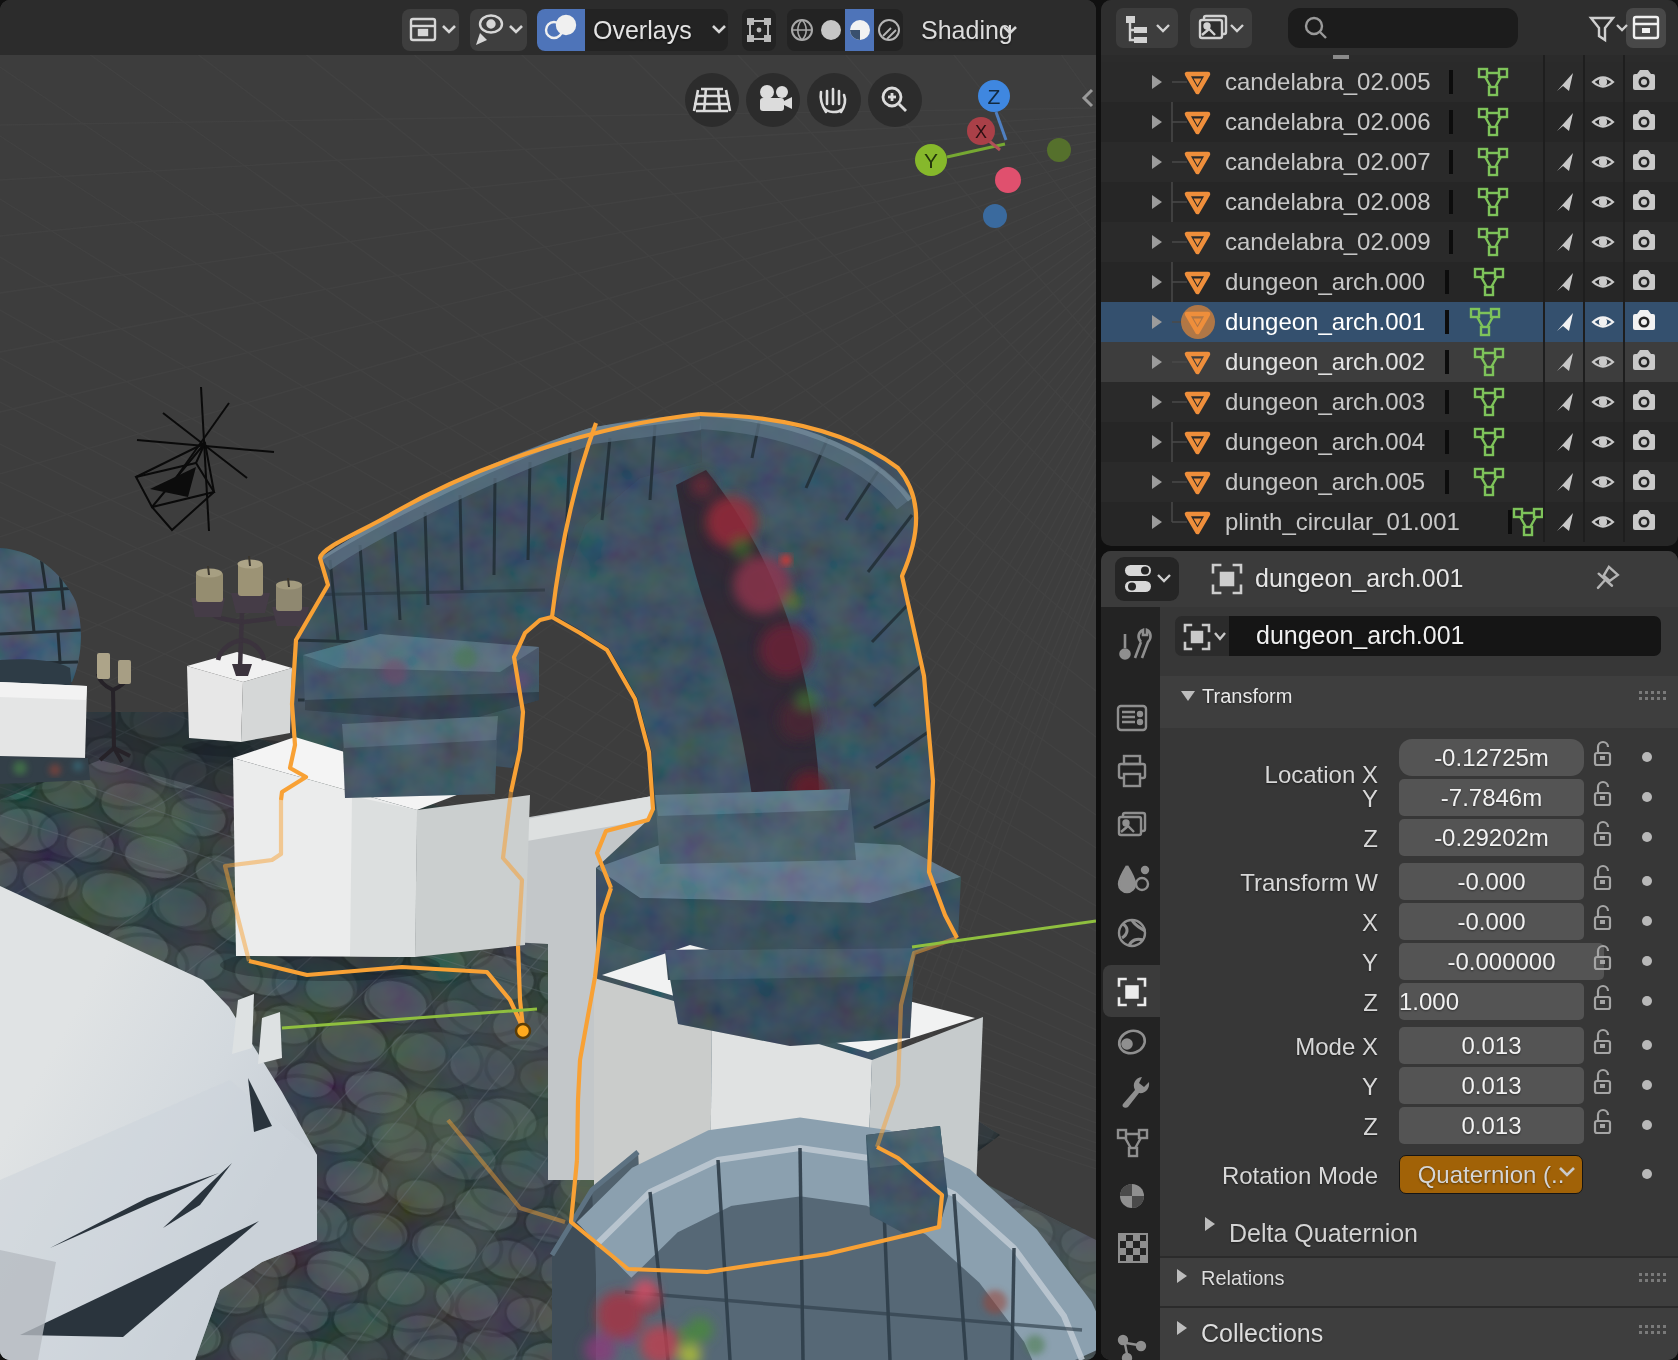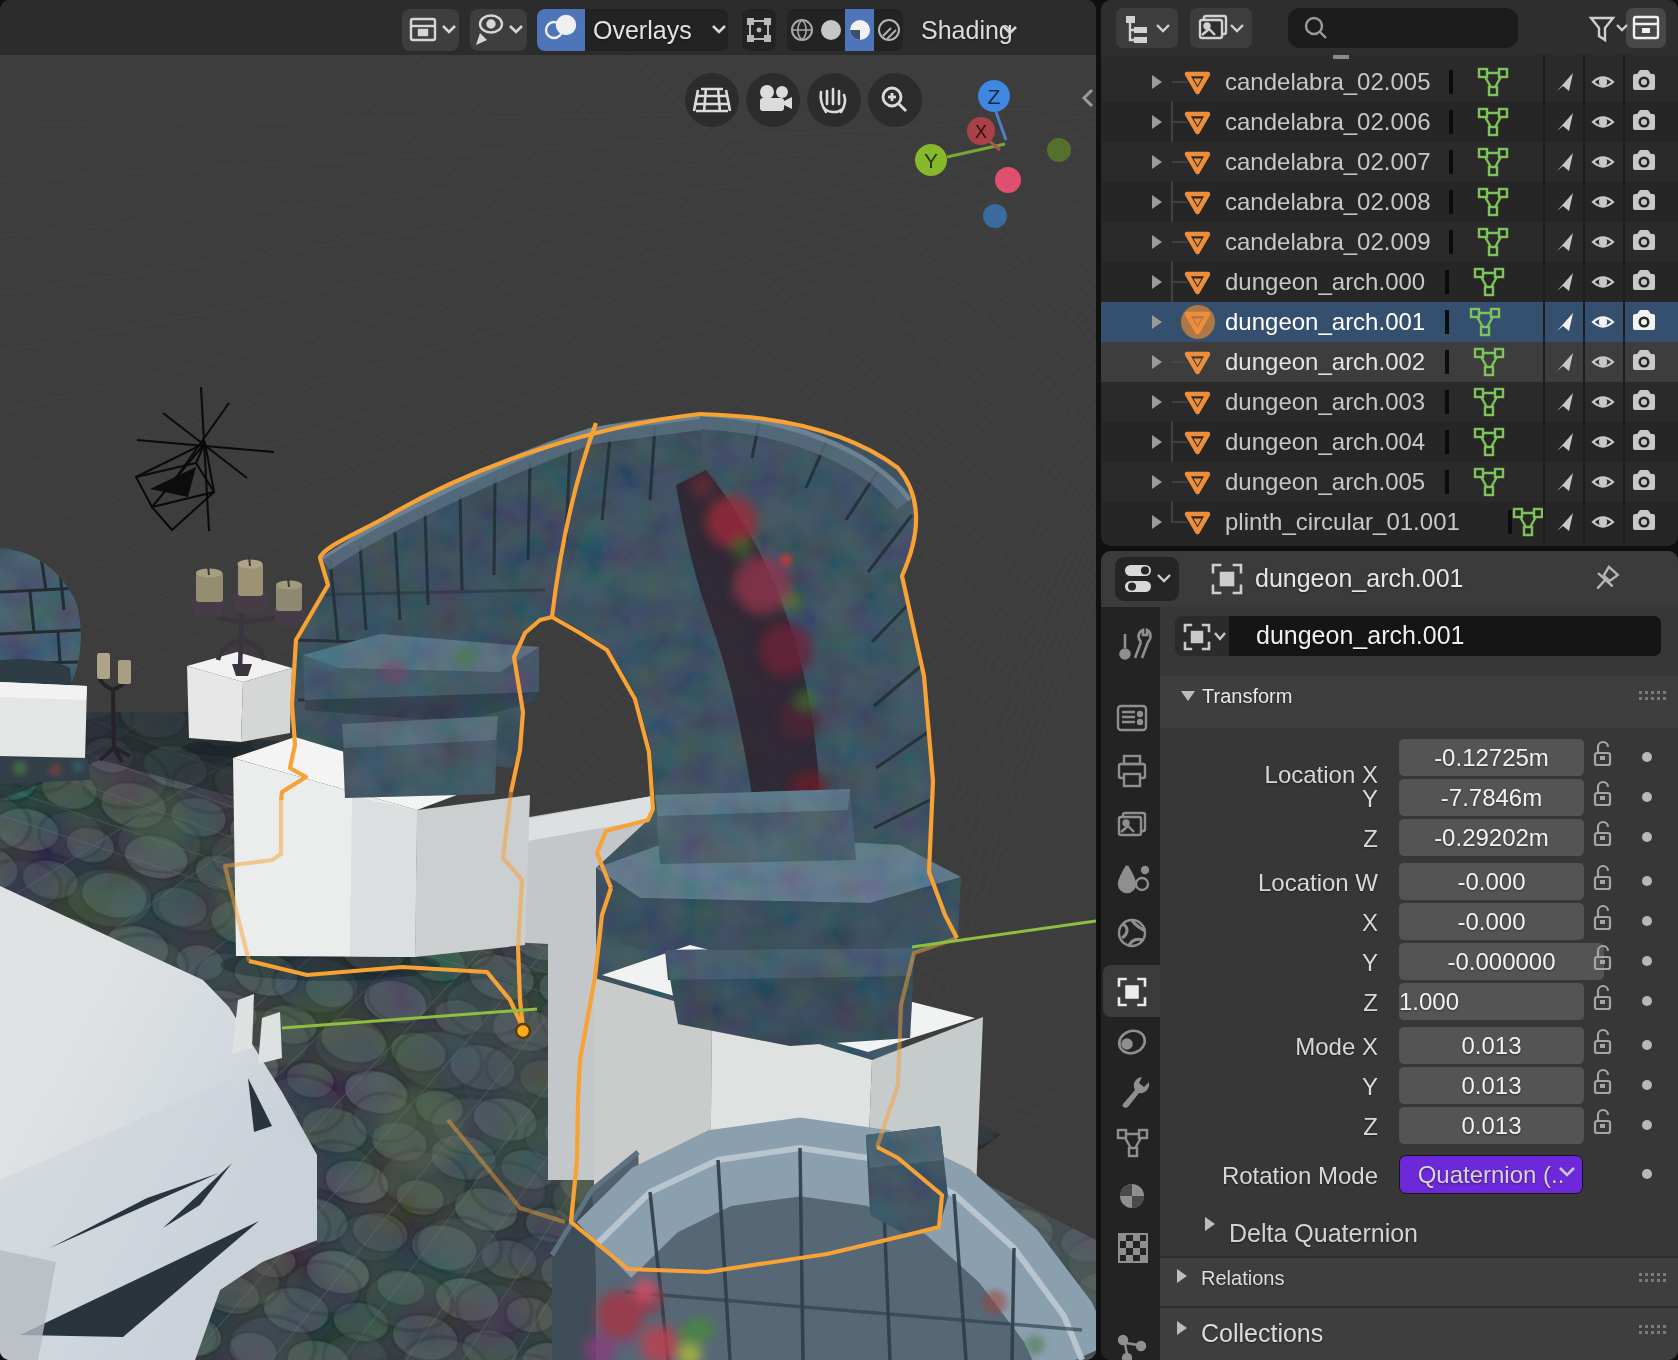--- a/index.html
+++ b/index.html
@@ -868,41 +868,41 @@
 <div style="position:absolute;left:2px;top:414px;width:57px;height:52px;background:#3b3b3b;border-radius:8px 0 0 8px"></div>
 <div style="position:absolute;left:59px;top:125px;width:518px;height:52px;background:#3e3e3e"></div>
 <div style="position:absolute;left:59px;top:705px;width:518px;height:50px;background:#3e3e3e;border-top:2px solid #2b2b2b"></div>
 <div style="position:absolute;left:59px;top:755px;width:518px;height:54px;background:#3e3e3e;border-top:2px solid #2b2b2b"></div>
 <div class="ts" style="position:absolute;left:154px;top:13px;font-size:25px;color:#e6e6e6">dungeon_arch.001</div>
 <div style="position:absolute;left:74px;top:65px;width:54px;height:40px;background:#2b2b2b;border-radius:7px 0 0 7px"></div>
 <div style="position:absolute;left:128px;top:65px;width:432px;height:40px;background:#151515;border-radius:0 7px 7px 0"></div>
 <div class="ts" style="position:absolute;left:155px;top:70px;font-size:25px;color:#efefef">dungeon_arch.001</div>
 <div class="ts" style="position:absolute;left:101px;top:134px;font-size:20px;color:#e8e8e8">Transform</div>
 <div class="ts" style="position:absolute;left:0;top:210px;width:277px;text-align:right;font-size:24px;color:#d8d8d8">Location X</div>
-<div style="position:absolute;left:298px;top:188px;width:185px;height:37px;background:#545454;border-radius:5px;text-align:center;font-size:24px;color:#f2f2f2;line-height:37px" class="ts">-0.12725m</div>
+<div style="position:absolute;left:298px;top:188px;width:185px;height:37px;background:#545454;border-radius:13px;text-align:center;font-size:24px;color:#f2f2f2;line-height:37px" class="ts">-0.12725m</div>
 <div class="ts" style="position:absolute;left:0;top:234px;width:277px;text-align:right;font-size:24px;color:#d8d8d8">Y</div>
 <div style="position:absolute;left:298px;top:228px;width:185px;height:37px;background:#545454;border-radius:5px;text-align:center;font-size:24px;color:#f2f2f2;line-height:37px" class="ts">-7.7846m</div>
 <div class="ts" style="position:absolute;left:0;top:274px;width:277px;text-align:right;font-size:24px;color:#d8d8d8">Z</div>
 <div style="position:absolute;left:298px;top:268px;width:185px;height:37px;background:#545454;border-radius:5px;text-align:center;font-size:24px;color:#f2f2f2;line-height:37px" class="ts">-0.29202m</div>
-<div class="ts" style="position:absolute;left:0;top:318px;width:277px;text-align:right;font-size:24px;color:#d8d8d8">Location W</div>
+<div class="ts" style="position:absolute;left:0;top:318px;width:277px;text-align:right;font-size:24px;color:#d8d8d8">Transform W</div>
 <div style="position:absolute;left:298px;top:312px;width:185px;height:37px;background:#545454;border-radius:5px;text-align:center;font-size:24px;color:#f2f2f2;line-height:37px" class="ts">-0.000</div>
 <div class="ts" style="position:absolute;left:0;top:358px;width:277px;text-align:right;font-size:24px;color:#d8d8d8">X</div>
 <div style="position:absolute;left:298px;top:352px;width:185px;height:37px;background:#545454;border-radius:5px;text-align:center;font-size:24px;color:#f2f2f2;line-height:37px" class="ts">-0.000</div>
 <div class="ts" style="position:absolute;left:0;top:398px;width:277px;text-align:right;font-size:24px;color:#d8d8d8">Y</div>
 <div style="position:absolute;left:298px;top:392px;width:205px;height:37px;background:#545454;border-radius:5px;text-align:center;font-size:24px;color:#f2f2f2;line-height:37px" class="ts">-0.000000</div>
 <div class="ts" style="position:absolute;left:0;top:438px;width:277px;text-align:right;font-size:24px;color:#d8d8d8">Z</div>
 <div style="position:absolute;left:298px;top:432px;width:185px;height:37px;background:#545454;border-radius:5px;text-align:left;font-size:24px;color:#f2f2f2;line-height:37px" class="ts">1.000</div>
 <div class="ts" style="position:absolute;left:0;top:482px;width:277px;text-align:right;font-size:24px;color:#d8d8d8">Mode X</div>
 <div style="position:absolute;left:298px;top:476px;width:185px;height:37px;background:#545454;border-radius:5px;text-align:center;font-size:24px;color:#f2f2f2;line-height:37px" class="ts">0.013</div>
 <div class="ts" style="position:absolute;left:0;top:522px;width:277px;text-align:right;font-size:24px;color:#d8d8d8">Y</div>
 <div style="position:absolute;left:298px;top:516px;width:185px;height:37px;background:#545454;border-radius:5px;text-align:center;font-size:24px;color:#f2f2f2;line-height:37px" class="ts">0.013</div>
 <div class="ts" style="position:absolute;left:0;top:562px;width:277px;text-align:right;font-size:24px;color:#d8d8d8">Z</div>
 <div style="position:absolute;left:298px;top:556px;width:185px;height:37px;background:#545454;border-radius:5px;text-align:center;font-size:24px;color:#f2f2f2;line-height:37px" class="ts">0.013</div>
 <div class="ts" style="position:absolute;left:0;top:611px;width:277px;text-align:right;font-size:24px;color:#d8d8d8">Rotation Mode</div>
-<div style="position:absolute;left:298px;top:604px;width:184px;height:39px;background:#6d28d9;border:1px solid #151515;border-radius:7px;text-align:center;font-size:24px;color:#d5d5d5;line-height:37px" class="ts">Quaternion (..</div>
+<div style="position:absolute;left:298px;top:604px;width:184px;height:39px;background:#a16207;border:1px solid #151515;border-radius:7px;text-align:center;font-size:24px;color:#d5d5d5;line-height:37px" class="ts">Quaternion (..</div>
 <div class="ts" style="position:absolute;left:128px;top:668px;font-size:25px;color:#d3d3d3">Delta Quaternion</div>
 <div class="ts" style="position:absolute;left:100px;top:716px;font-size:20px;color:#dddddd">Relations</div>
 <div class="ts" style="position:absolute;left:100px;top:768px;font-size:25px;color:#dddddd">Collections</div>
 <svg width="577" height="809" style="position:absolute;left:0;top:0">
       <g>
 <rect x="24" y="14" width="26" height="11" rx="5.5" fill="#d8d8d8"></rect>
         <circle cx="44" cy="19.5" r="4" fill="#252525"></circle>
 <rect x="24" y="30" width="26" height="11" rx="5.5" fill="#d8d8d8"></rect>
         <circle cx="31" cy="35.5" r="4" fill="#252525"></circle>
 <path d="M57,24 L63,30 L69,24" stroke="#cfcfcf" stroke-width="2.4" fill="none"></path>

